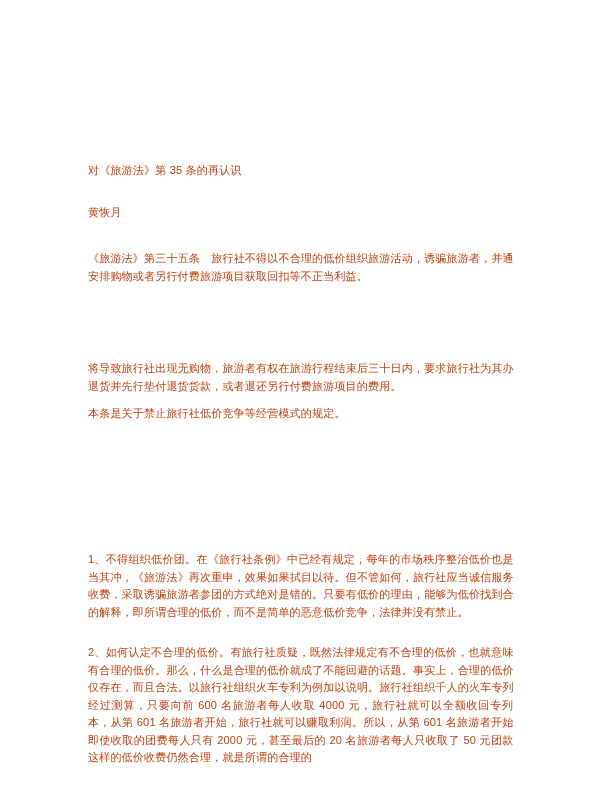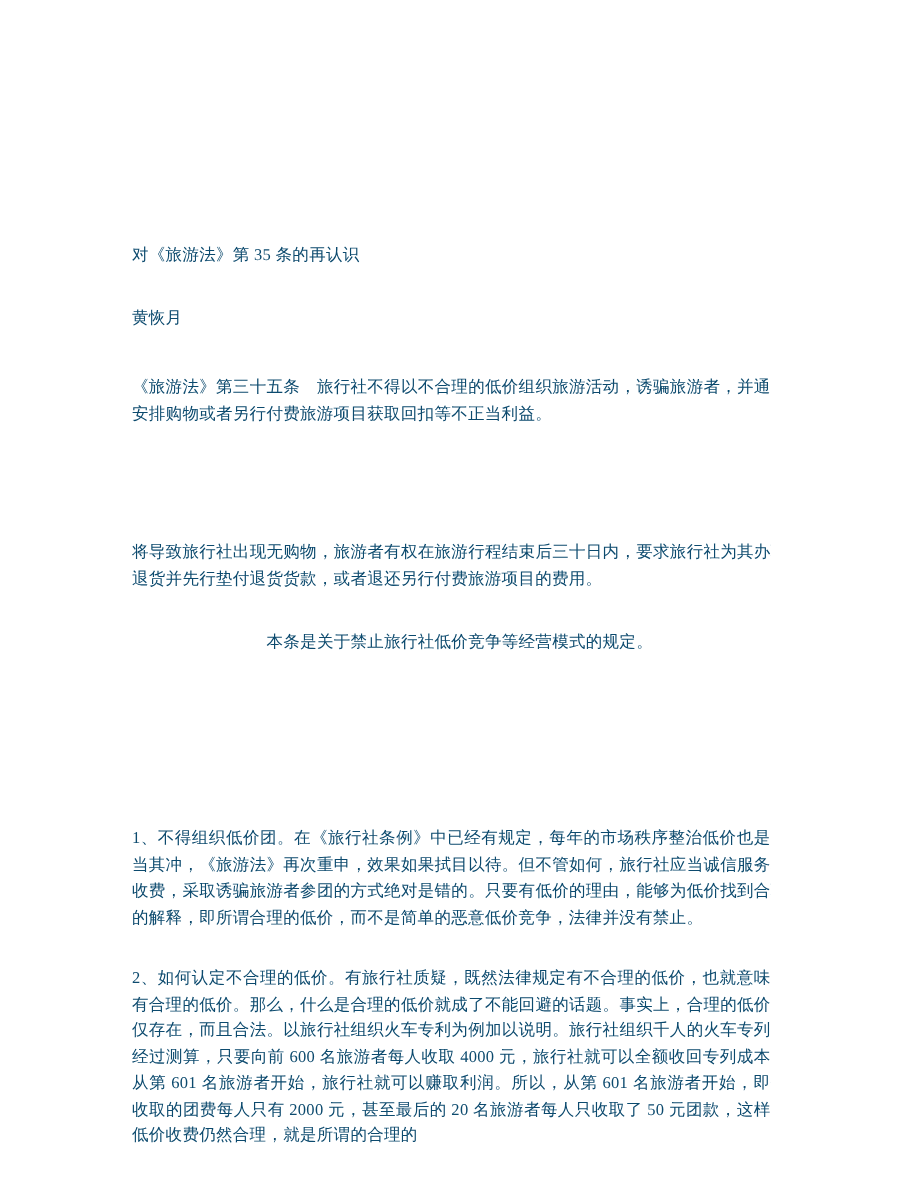--- a/index.html
+++ b/index.html
@@ -6,40 +6,40 @@
     margin: 0;
     padding: 0;
     background: #ffffff;
   }
   .page {
     position: relative;
     width: 514px;
     height: 792px;
     background: #ffffff;
     overflow: hidden;
-    font-family: Liberation Serif, serif;
-    color: #0c4a6e;
+    font-family: Liberation Sans, sans-serif;
+    color: #c2410c;
   }
   .col {
     position: absolute;
     left: 88px;
     width: 437px;
     font-size: 11px;
     line-height: 17.5px;
     text-align: justify;
     text-justify: inter-ideograph;
     letter-spacing: 0.2px;
     word-break: break-all;
   }
   .title   { top: 162px; text-align: left; }
   .author  { top: 192px; text-align: left; margin-top: 12px; }
   .p1 { top: 250px; }
   .p2 { top: 315px; text-indent: 22px; }
   .p3 { top: 360px; }
-  .p4 { top: 420px; text-align: center; }
+  .p4 { top: 405px; text-align: left; }
   .p5 { top: 448px; }
   .p6 { top: 551px; }
   .p7 { top: 644px; }
 </style>
 </head>
 <body>
 
 <div class="page">
   <div class="col title">对《旅游法》第 35 条的再认识</div>
   <div class="col author">黄恢月</div>

